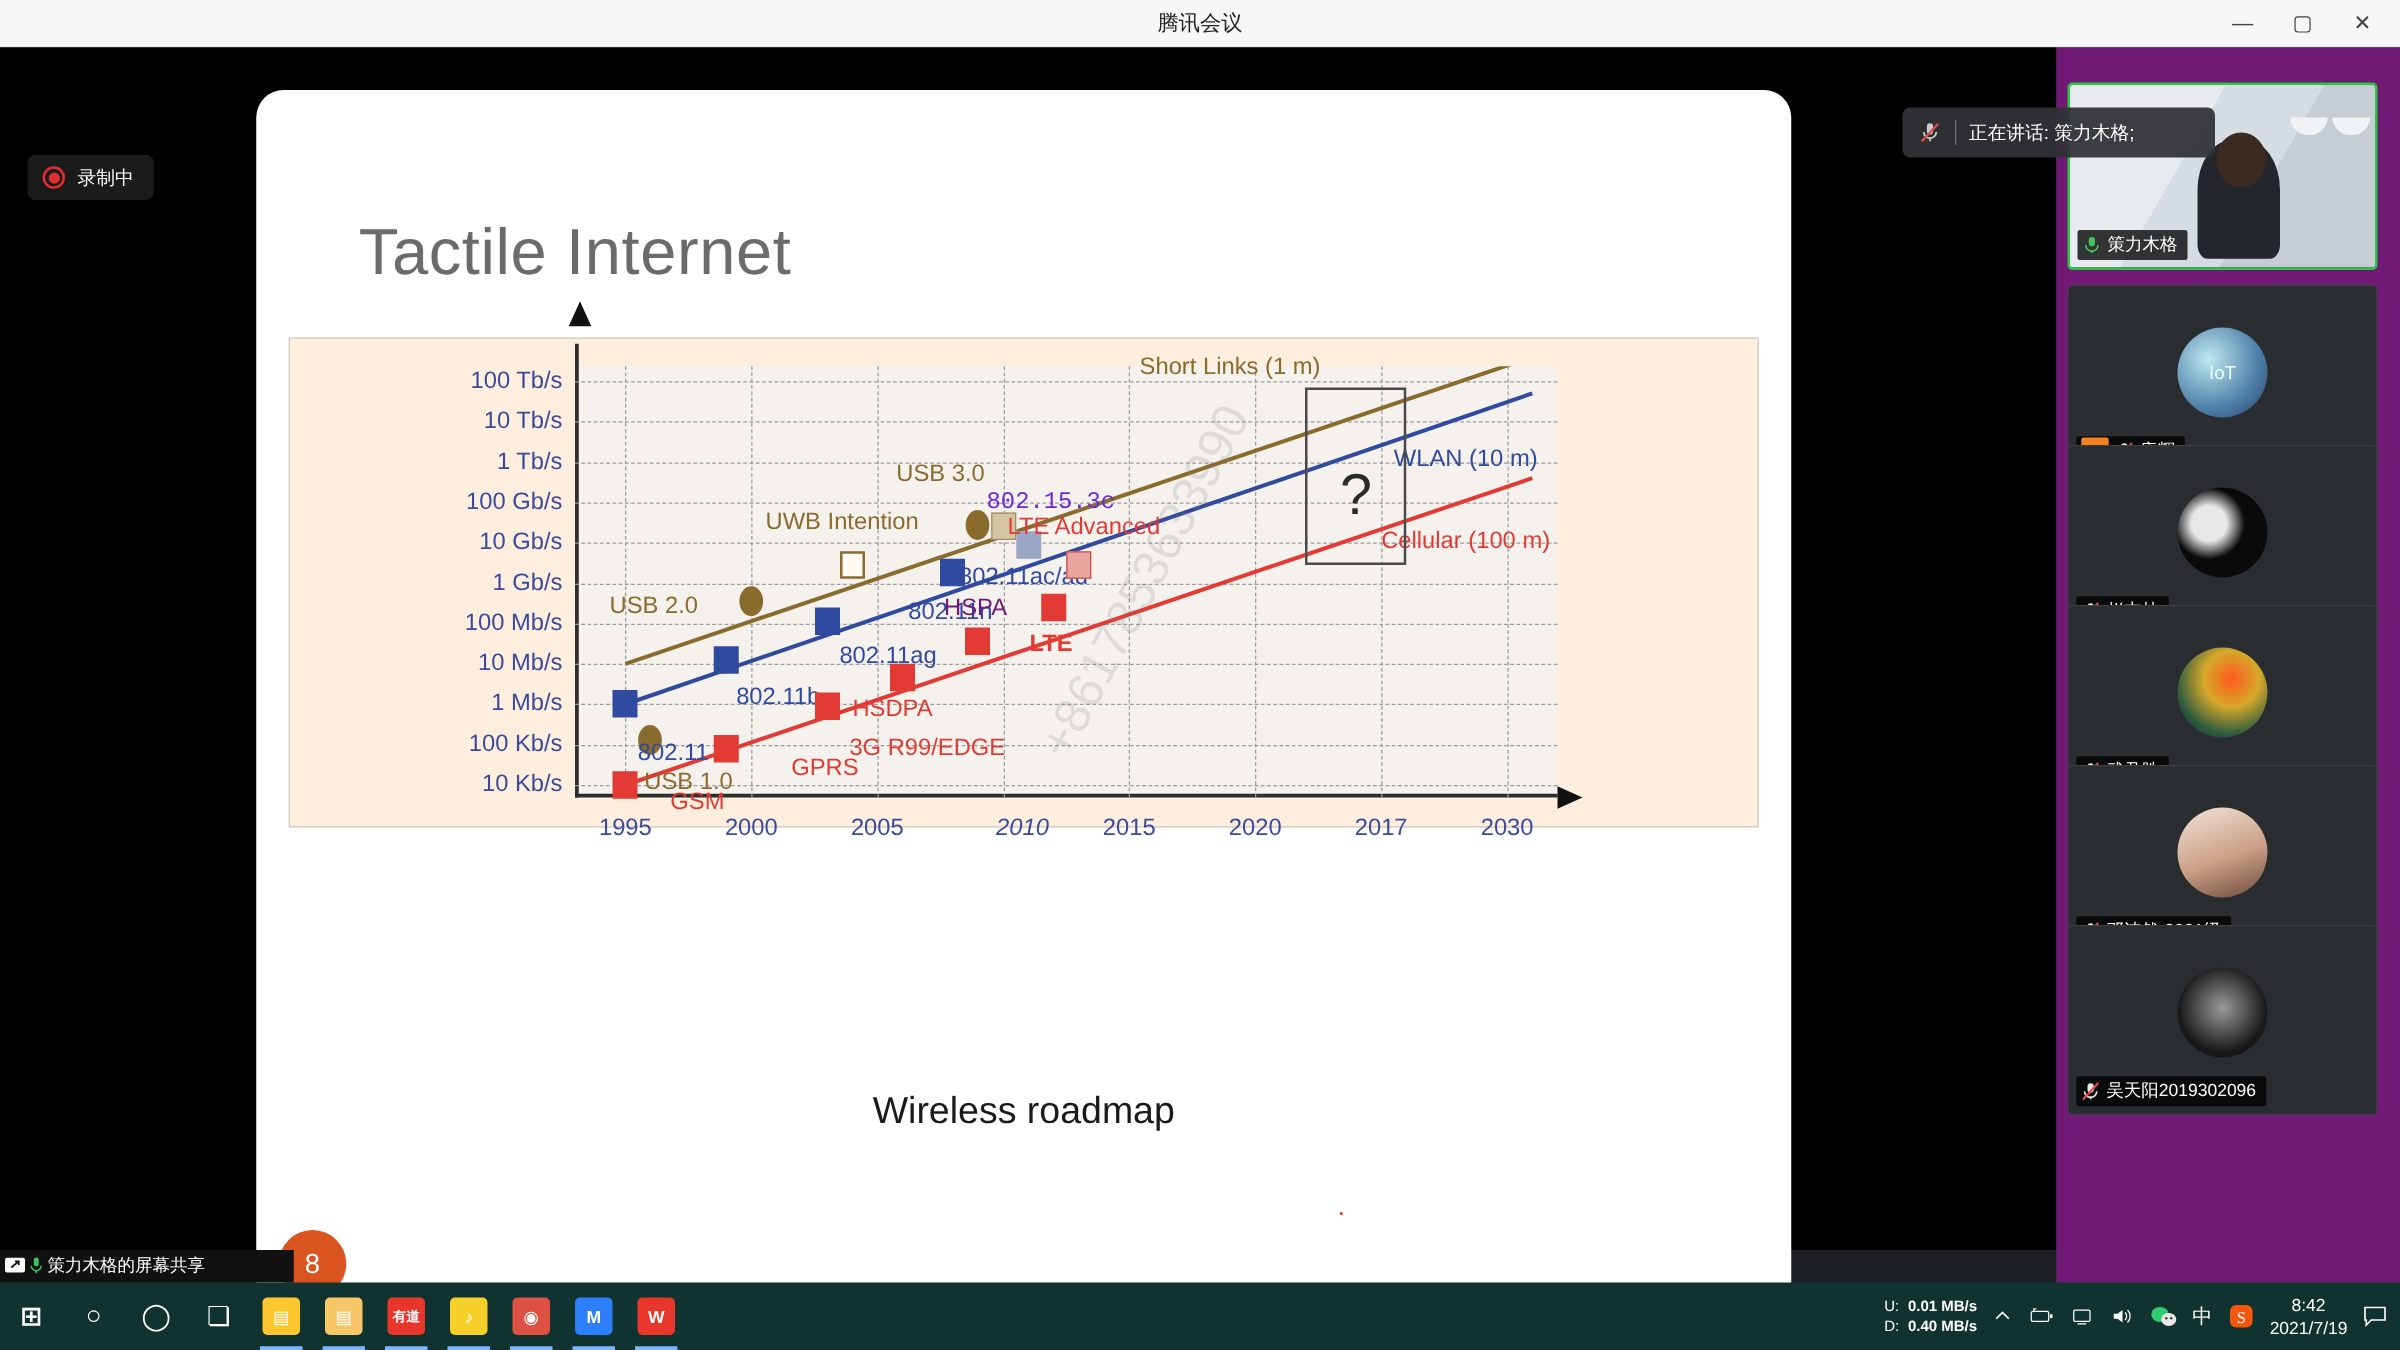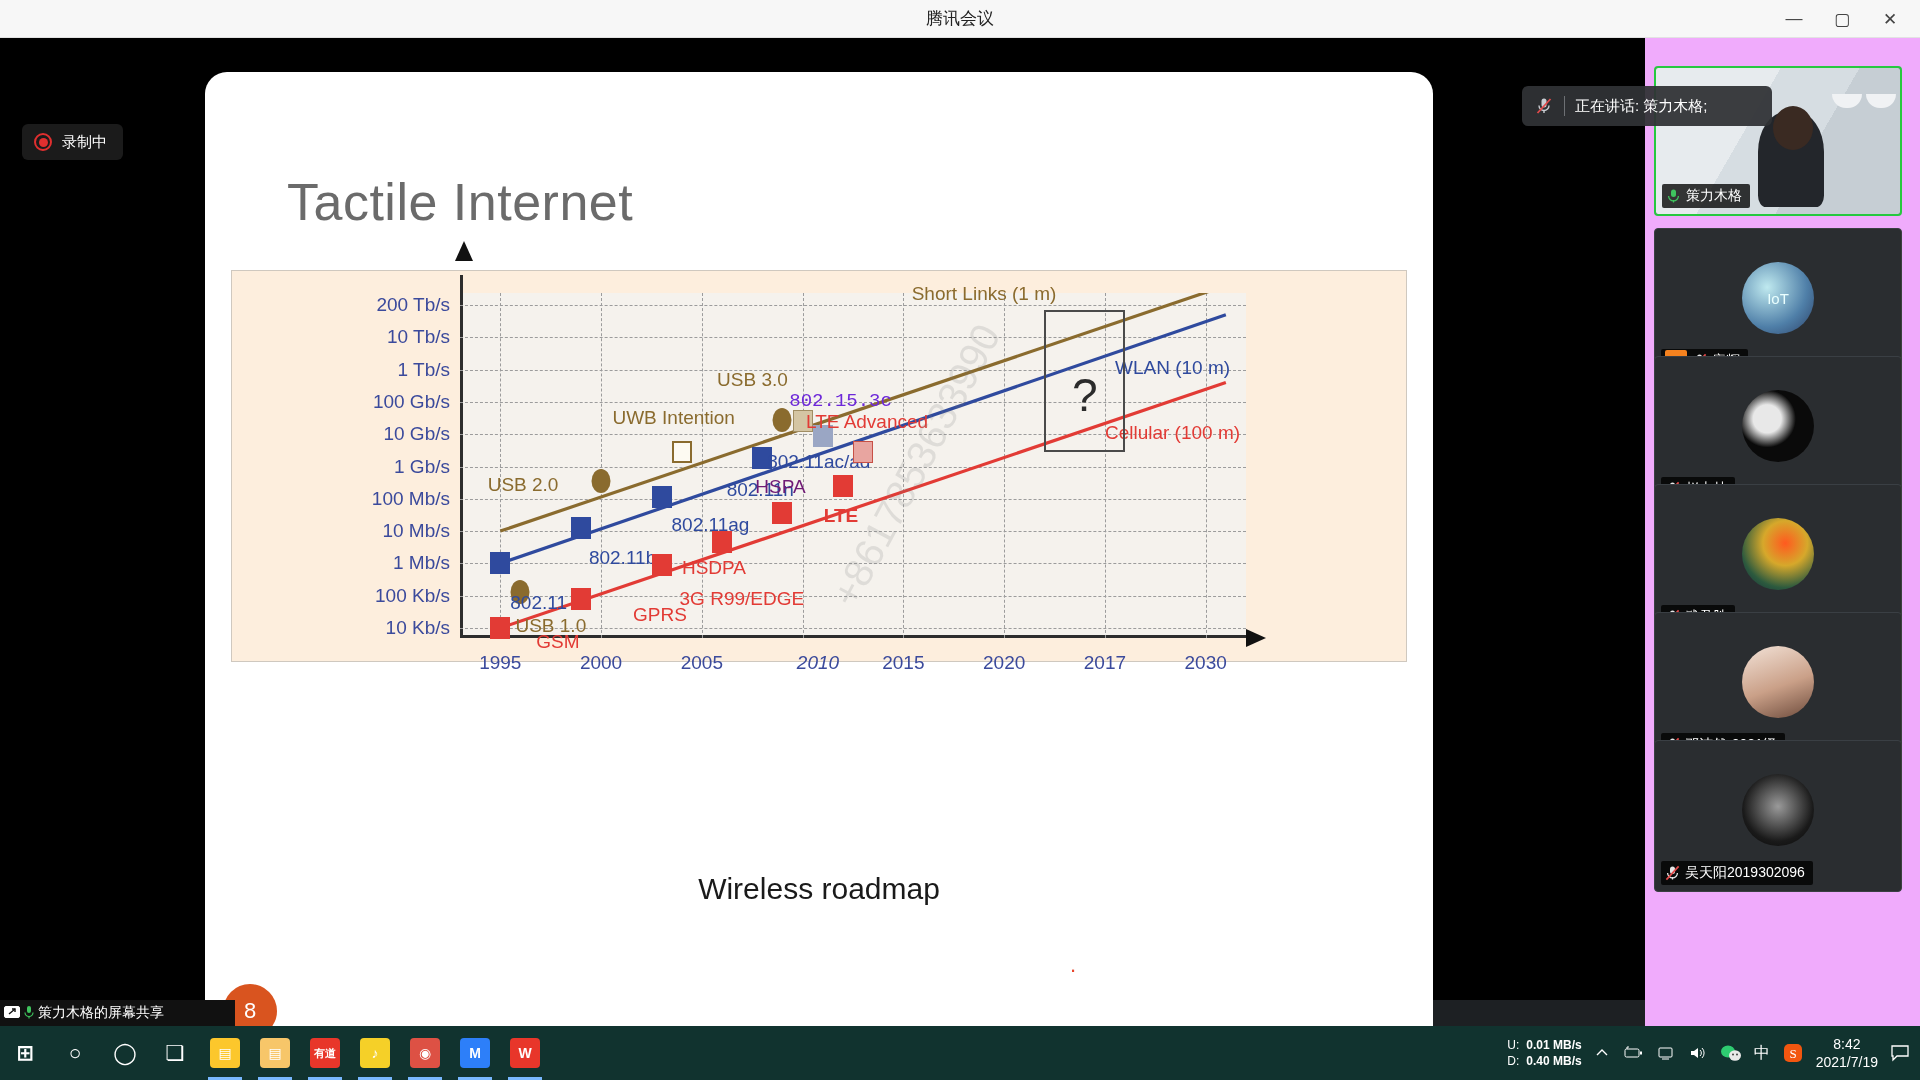--- a/index.html
+++ b/index.html
@@ -60,21 +60,21 @@
               border-left:20px solid #111; }
   .sq  { position:absolute; width:20px; height:22px; transform:translate(-50%,-50%); }
   .ov  { position:absolute; width:19px; height:24px; border-radius:50%; transform:translate(-50%,-50%); }
   .pt-lab { position:absolute; font-size:19px; white-space:nowrap; transform:translate(-50%,-50%); }
   .qbox { position:absolute; border:2px solid #4a4a4a; }
   .qmark { position:absolute; font-size:46px; color:#2b2b2b; transform:translate(-50%,-50%); }
   .wm { position:absolute; color:rgba(120,120,120,.18); font-size:40px;
         transform:rotate(-62deg); white-space:nowrap; pointer-events:none; }
 
   
-  .rail { position:absolute; left:1645px; top:0; width:275px; height:1000px; background:#f0abfc;text-decoration:underline; }
+  .rail { position:absolute; left:1645px; top:0; width:275px; height:1000px; background:#701a75;text-decoration:underline; }
   .tile { position:absolute; left:9px; width:248px; border:1px solid #3a3f44; border-radius:4px;
           background:#2a2d30; overflow:hidden; }
   .tile.active { border:2px solid #27c840; }
   .tilename { position:absolute; left:6px; bottom:6px; height:24px; padding:0 8px 0 4px;
               background:rgba(0,0,0,.78); color:#fff; font-size:14px;
               display:flex; align-items:center; gap:5px; border-radius:2px; white-space:nowrap; }
   .hostbadge { width:22px; height:22px; background:#f5821f; display:flex;
                align-items:center; justify-content:center; border-radius:2px; }
   .avatar { position:absolute; left:50%; top:46%; transform:translate(-50%,-50%);
             width:72px; height:72px; border-radius:50%; }
@@ -148,21 +148,21 @@
             <div class="ylab" style="top: 173.5px;">1 Gb/s</div>
             <div class="gl-h" style="top: 141.2px;"></div>
             <div class="ylab" style="top: 141.2px;">10 Gb/s</div>
             <div class="gl-h" style="top: 108.9px;"></div>
             <div class="ylab" style="top: 108.9px;">100 Gb/s</div>
             <div class="gl-h" style="top: 76.6px;"></div>
             <div class="ylab" style="top: 76.6px;">1 Tb/s</div>
             <div class="gl-h" style="top: 44.3px;"></div>
             <div class="ylab" style="top: 44.3px;">10 Tb/s</div>
             <div class="gl-h" style="top: 12px;"></div>
-            <div class="ylab" style="top: 12px;">200 Tb/s</div>
+            <div class="ylab" style="top: 12px;">100 Tb/s</div>
             <div class="gl-v" style="left: 40.3077px;"></div>
             <div class="xlab" style="left: 40.3077px;">1995</div>
             <div class="gl-v" style="left: 141.077px;"></div>
             <div class="xlab" style="left: 141.077px;">2000</div>
             <div class="gl-v" style="left: 241.846px;"></div>
             <div class="xlab" style="left: 241.846px;">2005</div>
             <div class="gl-v" style="left: 342.615px;"></div>
             <div class="xlab" style="left: 358px; font-style: italic;">2010</div>
             <div class="gl-v" style="left: 443.385px;"></div>
             <div class="xlab" style="left: 443.385px;">2015</div>

